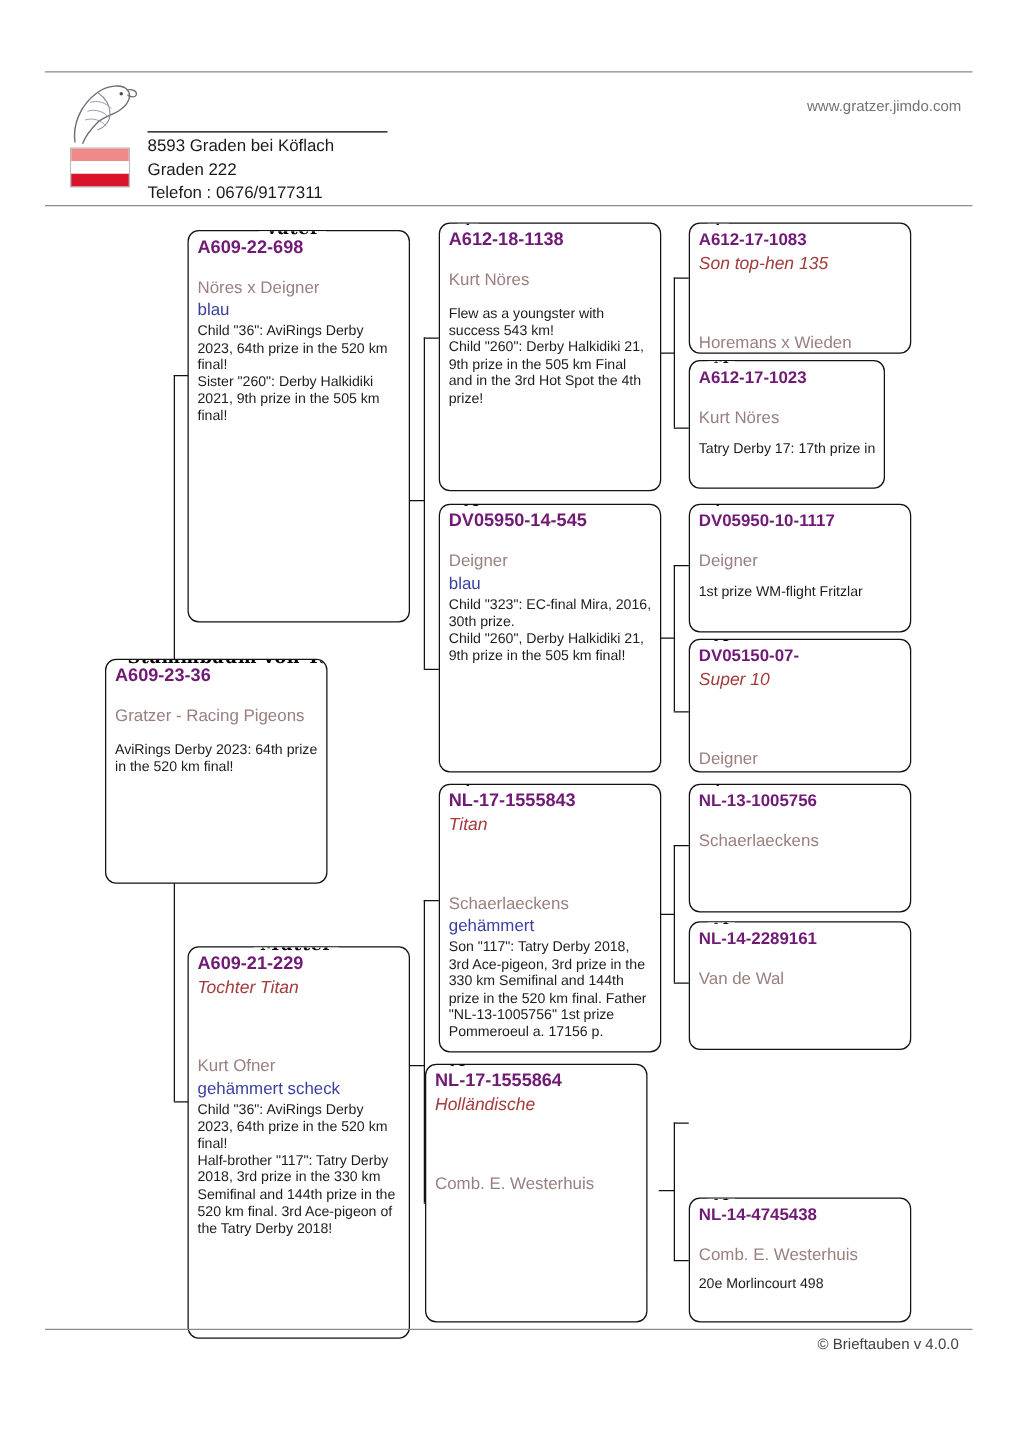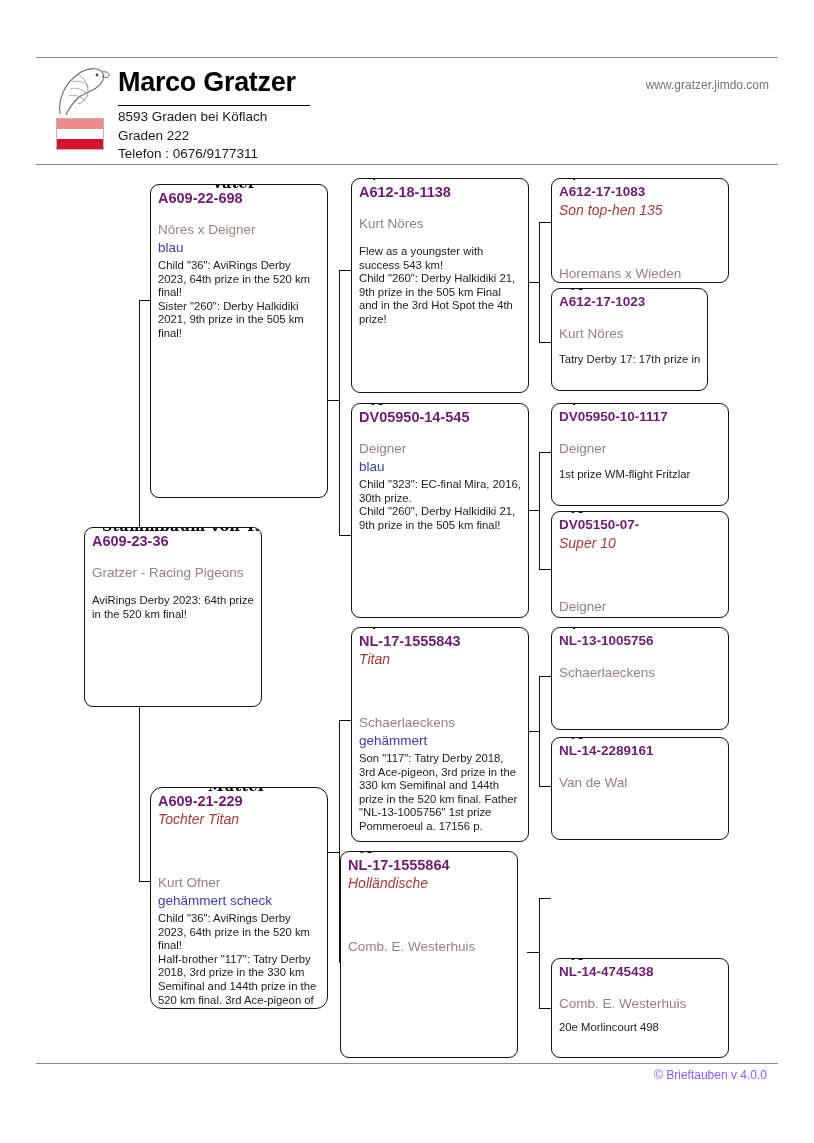--- a/index.html
+++ b/index.html
@@ -37,21 +37,21 @@
     position:absolute; left:118px; top:108px;
     font-size:13.5px; line-height:18.5px; color:#1a1a1a;
   }
   .hdr-url {
     position:absolute; right:45px; top:78px;
     font-size:12px; color:#737373;
   }
 
   
   .ftr-rule { position:absolute; left:36px; right:36px; top:1063px; border-top:1px solid #8a8a8a; }
-  .ftr-text { position:absolute; right:47px; top:1068px; font-size:12px; color:#8b5cf6; }
+  .ftr-text { position:absolute; right:47px; top:1068px; font-size:12px; color:#404040; }
 
   
   .pbox {
     position:absolute;
     border:1.4px solid #111;
     border-radius:9px;
     background:#fff;
     padding:4px 6px 4px 7px;
     overflow:hidden;
   }
@@ -112,21 +112,20 @@
     <path d="M50 8 C54 7 58 9 57 12 C56 14 52 14 50 12" fill="none" stroke="#6b6b78" stroke-width="1"></path>
     <circle cx="45" cy="11" r="1.4" fill="#4a4a58"></circle>
   </svg>
 
   <div class="flag">
     <i class="r1"></i>
       <i class="r2"></i>
       <i class="r3"></i>
   </div>
 
-  <div class="hdr-name">Marco Gratzer</div>
   <div class="hdr-name-rule"></div>
   <div class="hdr-addr">
     <div>8593 Graden bei Köflach</div>
     <div>Graden 222</div>
     <div>Telefon : 0676/9177311</div>
   </div>
   <div class="hdr-url">www.gratzer.jimdo.com</div>
 
   <div class="hdr-rule bottom"></div>
 
@@ -177,21 +176,21 @@
 
   <div class="pbox" style="left:150px; top:184px; width:178px; height:314px;">
     <span class="gothic-tag big" style="left:56px;">Vater</span>
     <div class="ring">A609-22-698</div>
     <div class="breeder gap">Nöres x Deigner</div>
     <div class="colorline">blau</div>
     <div class="notes" style="white-space:pre-line">Child "36": AviRings Derby 2023, 64th prize in the 520 km final!
 Sister "260": Derby Halkidiki 2021, 9th prize in the 505 km final!</div>
   </div>
 
-  <div class="pbox" style="left:150px; top:787px; width:178px; height:222px;border-radius:12px;">
+  <div class="pbox" style="left:150px; top:757px; width:178px; height:314px;">
     <span class="gothic-tag big" style="left:52px;">Mutter</span>
     <div class="ring">A609-21-229</div>
     <div class="nick">Tochter Titan</div>
     <div class="breeder">Kurt Ofner</div>
     <div class="colorline">gehämmert scheck</div>
     <div class="notes" style="white-space:pre-line">Child "36": AviRings Derby 2023, 64th prize in the 520 km final!
 Half-brother "117": Tatry Derby 2018, 3rd prize in the 330 km Semifinal and 144th prize in the 520 km final. 3rd Ace-pigeon of the Tatry Derby 2018!</div>
   </div>
 
   <div class="pbox" style="left:351px; top:178px; width:178px; height:215px;">

